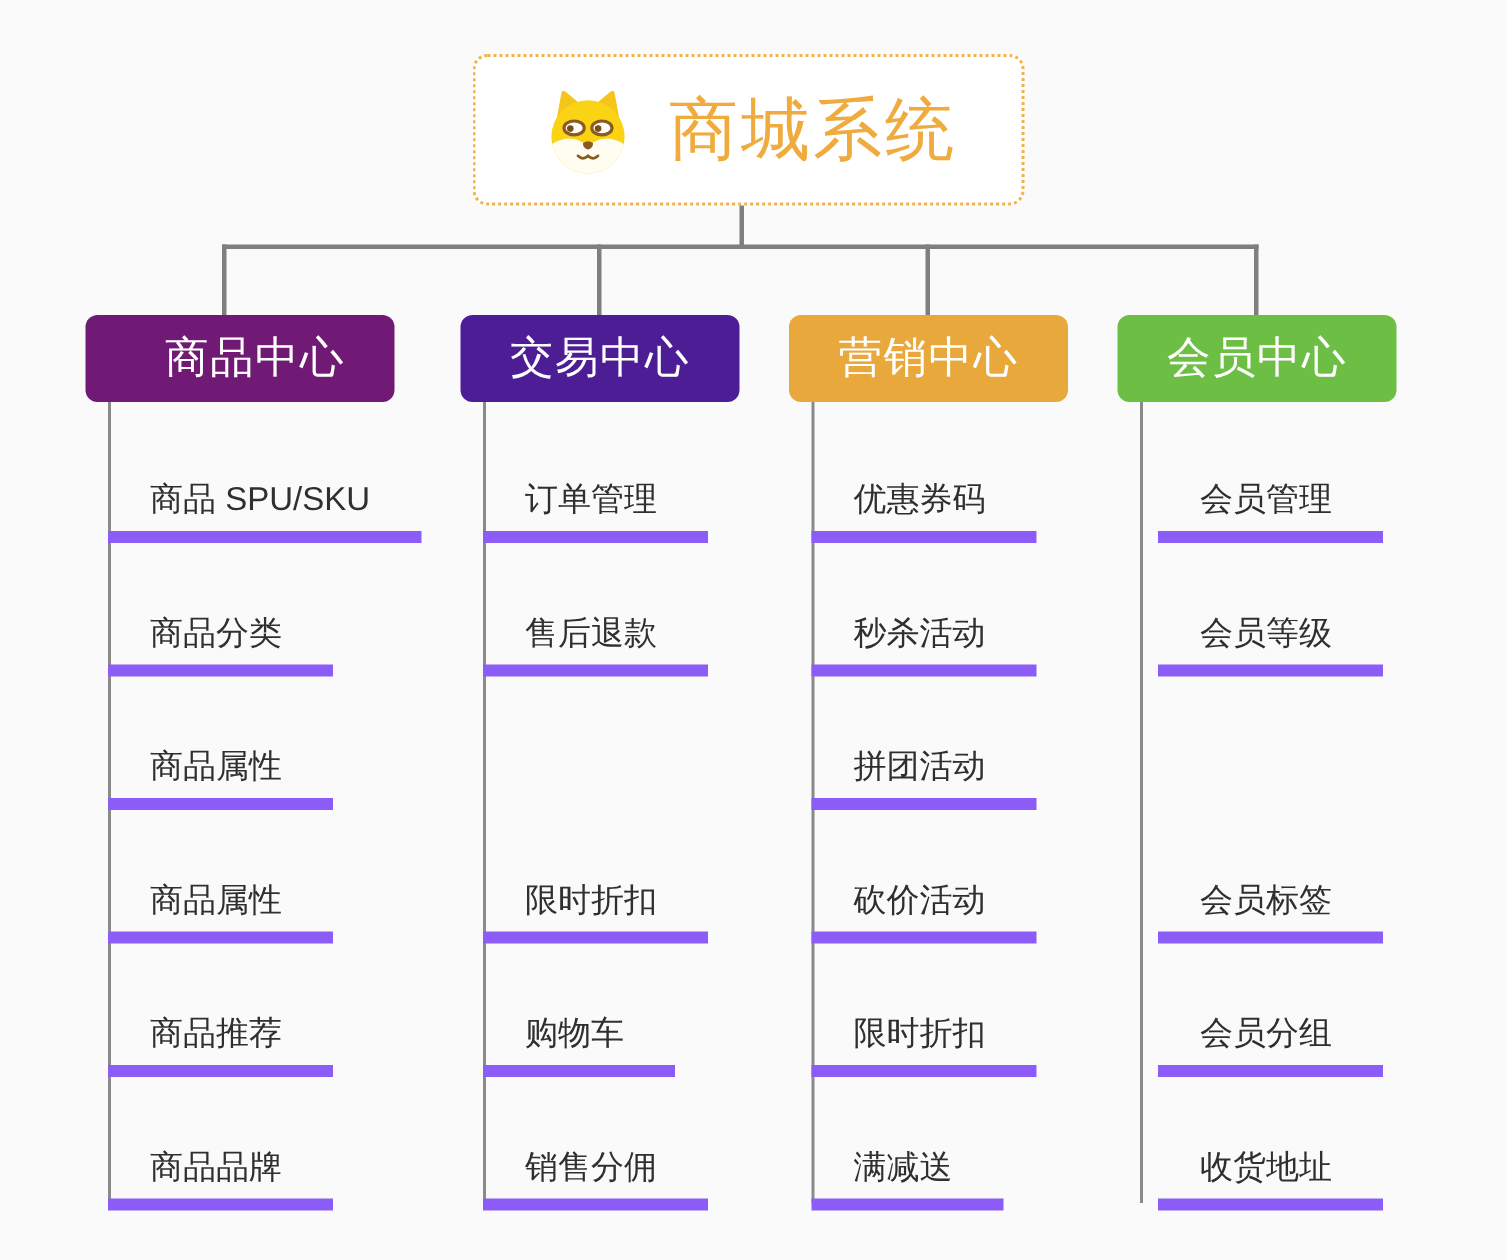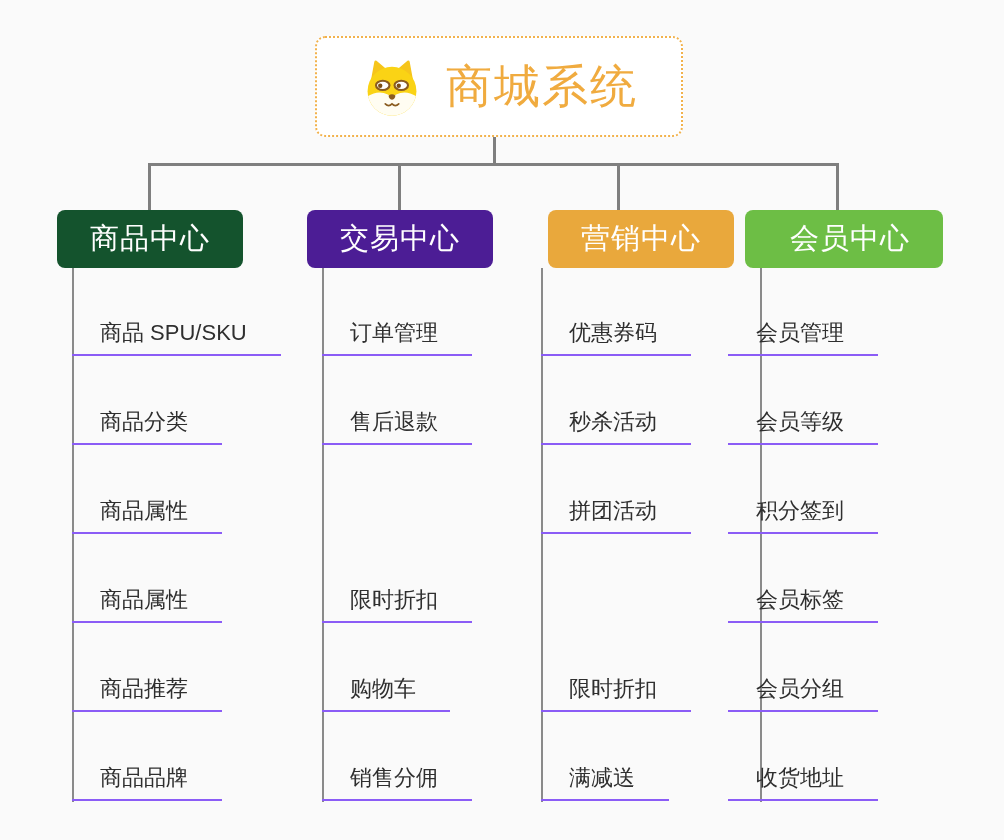--- a/index.html
+++ b/index.html
@@ -19,31 +19,31 @@
   .stub {left:493px;top:137px;width:3px;height:27px;}
   .hbar {left:148px;top:163px;width:691px;height:3px;}
   .drop {top:163px;width:3px;height:47px;}
   .d0{left:148px}.d1{left:398px}.d2{left:617px}.d3{left:836px}
   
   .cat{
     position:absolute;top:210px;width:186px;height:58px;border-radius:8px;
     color:#ffffff;font-size:29px;display:flex;align-items:center;justify-content:center;
     letter-spacing:1px;
   }
-  .catx0{left:57px}.catx1{left:307px}.catx2{left:548px}.catx3{left:745px}
+  .catx0{left:57px}.catx1{left:307px}.catx2{left:526px}.catx3{left:745px}
   
   .trunk{position:absolute;top:268px;width:2px;height:534px;background:#8a8a8a;}
   .t0{left:72px}.t1{left:322px}.t2{left:541px}.t3{left:760px}
   
   .leaf{
-    position:absolute;border-bottom:2px solid #8b5cf6;
+    position:absolute;border-bottom:8px solid #8b5cf6;
     padding:0 34px 7px 28px;font-size:22px;line-height:29px;color:#2f2f2f;
     white-space:nowrap;
   }
-  .c0{left:72px}.c1{left:322px}.c2{left:541px}.c3{left:728px}
+  .c0{left:72px}.c1{left:322px}.c2{left:541px}.c3{left:772px}
   .r0{top:318px}.r1{top:407px}.r2{top:496px}.r3{top:585px}.r4{top:674px}.r5{top:763px}
 </style>
 </head>
 <body>
 
 <div class="canvas">
 
   <div class="root-node">
     <span style="display:flex;">
       <svg width="64" height="60" viewBox="0 0 76 70" aria-hidden="true">
@@ -67,24 +67,24 @@
     <span class="root-title" style="color: rgb(240, 171, 63);">商城系统</span>
   </div>
 
   <div class="line stub"></div>
   <div class="line hbar"></div>
   <div class="line drop d0"></div>
   <div class="line drop d1"></div>
   <div class="line drop d2"></div>
   <div class="line drop d3"></div>
 
-  <div class="cat catx0" style="background-color: #14532d;">商品中心</div>
+  <div class="cat catx0" style="background-color: #701a75; padding-left: 20px;">商品中心</div>
   <div class="cat catx1" style="background-color: #4c1d95;">交易中心</div>
   <div class="cat catx2" style="background-color: rgb(233, 168, 60);">营销中心</div>
-  <div class="cat catx3" style="background-color: rgb(109, 190, 69); padding-left: 12px;">会员中心</div>
+  <div class="cat catx3" style="background-color: rgb(109, 190, 69);">会员中心</div>
 
   <div class="trunk t0"></div>
   <div class="trunk t1"></div>
   <div class="trunk t2"></div>
   <div class="trunk t3"></div>
 
   <div class="leaf c0 r0">商品 SPU/SKU</div>
   <div class="leaf c0 r1">商品分类</div>
   <div class="leaf c0 r2">商品属性</div>
   <div class="leaf c0 r3">商品属性</div>
@@ -93,23 +93,23 @@
 
   <div class="leaf c1 r0">订单管理</div>
   <div class="leaf c1 r1">售后退款</div>
   <div class="leaf c1 r3">限时折扣</div>
   <div class="leaf c1 r5">销售分佣</div>
   <div class="leaf c1 r4">购物车</div>
 
   <div class="leaf c2 r0">优惠券码</div>
   <div class="leaf c2 r1">秒杀活动</div>
   <div class="leaf c2 r2">拼团活动</div>
+  <div class="leaf c2 r3">砍价活动</div>
   <div class="leaf c2 r4">限时折扣</div>
   <div class="leaf c2 r5">满减送</div>
 
   <div class="leaf c3 r0">会员管理</div>
   <div class="leaf c3 r1">会员等级</div>
-  <div class="leaf c3 r2">积分签到</div>
   <div class="leaf c3 r3">会员标签</div>
   <div class="leaf c3 r4">会员分组</div>
   <div class="leaf c3 r5">收货地址</div>
 
 </div>
 
 </body></html>

